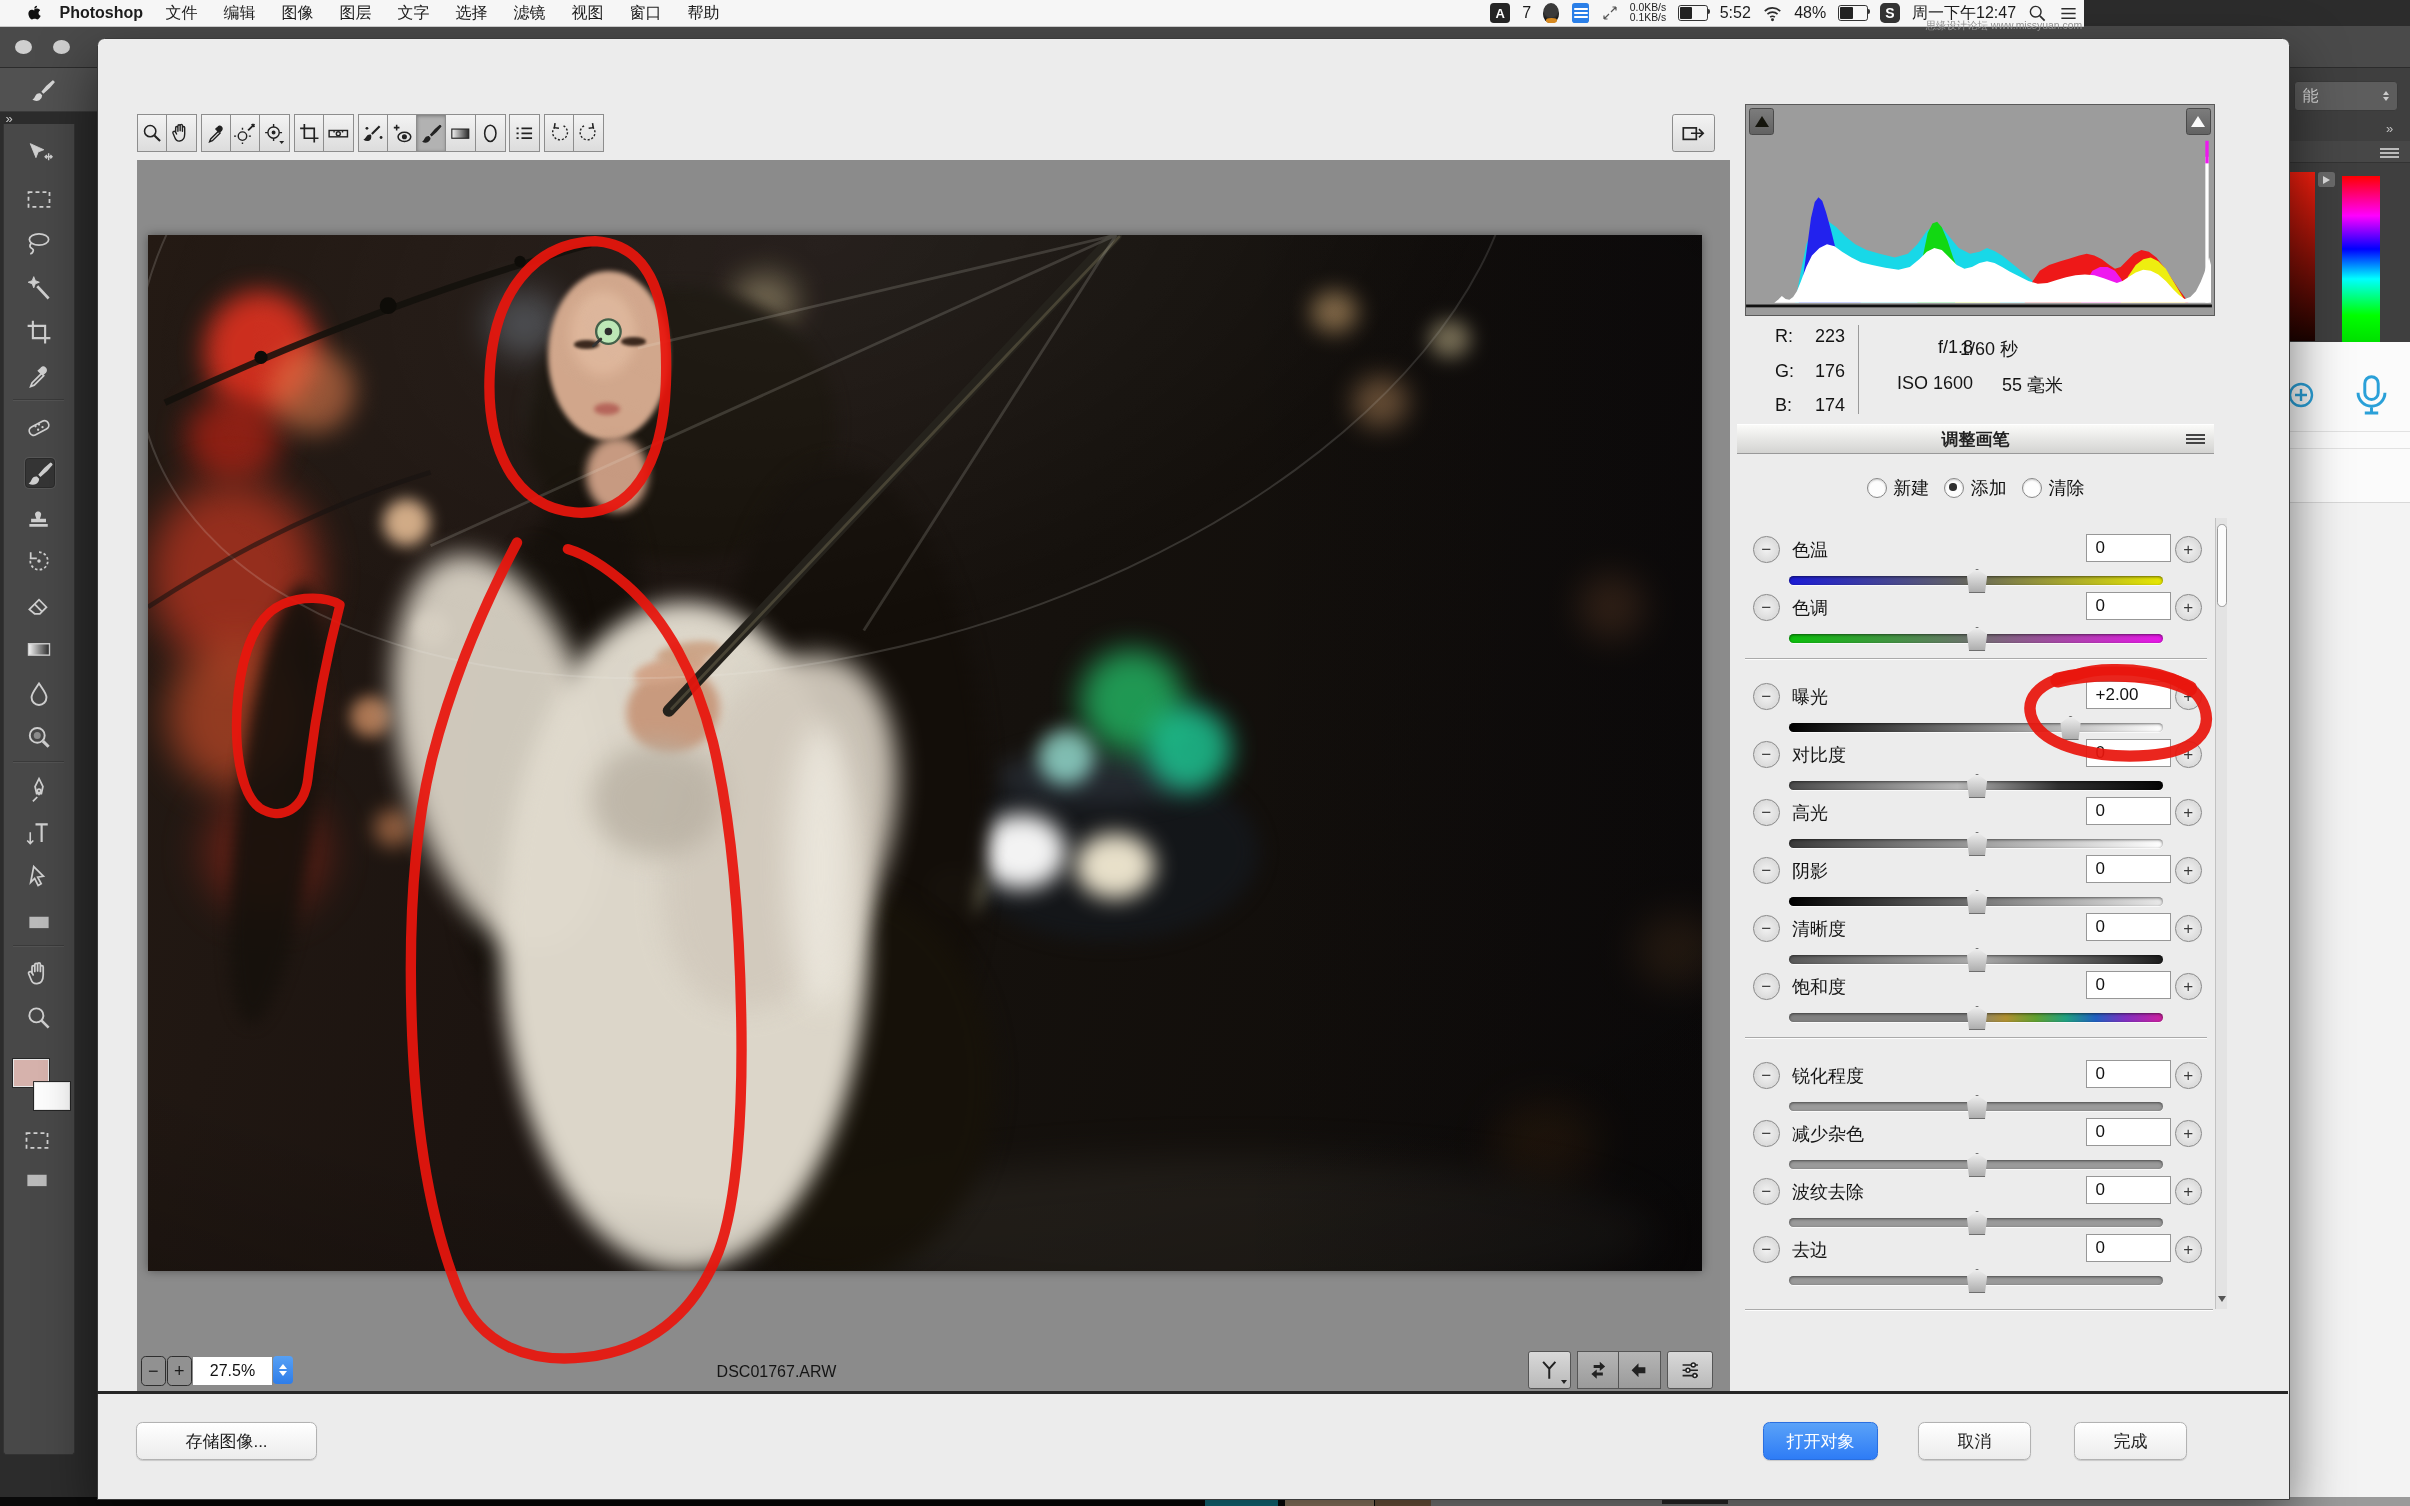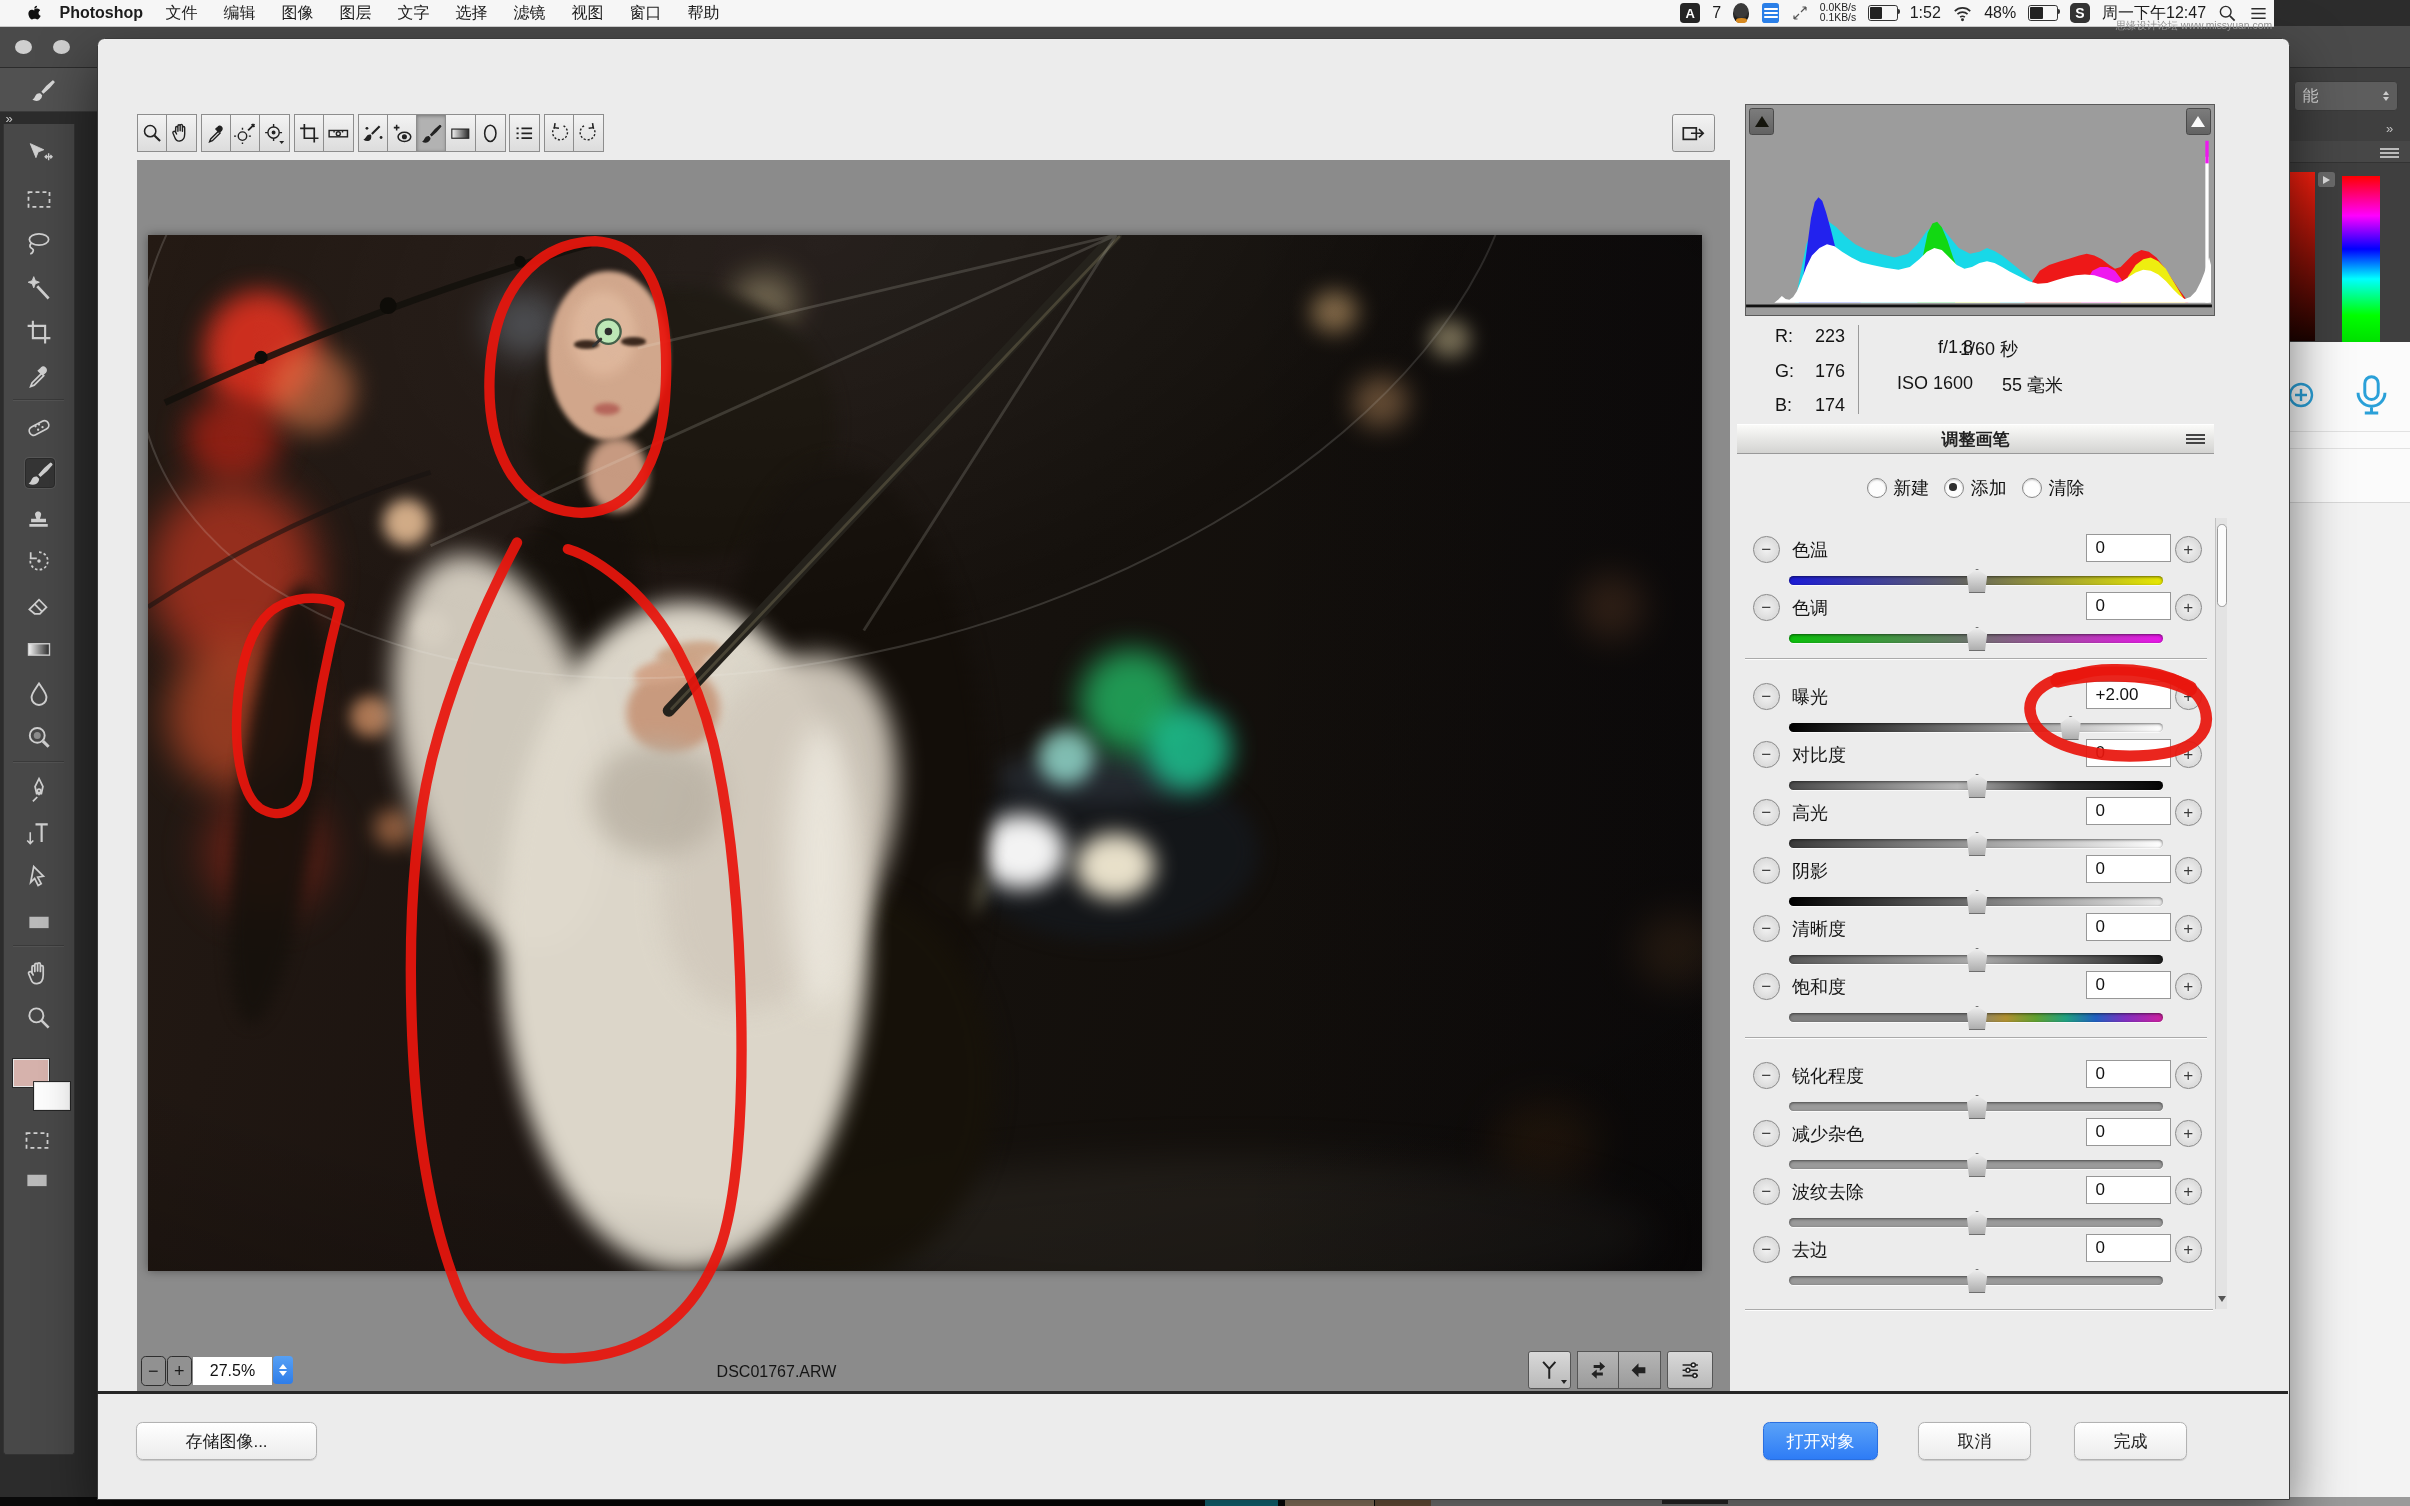--- a/index.html
+++ b/index.html
@@ -1,21 +1,21 @@
 <!DOCTYPE html>
 <html style="--anno: #e8150d;font-size:15px"><head>
 <meta charset="utf-8">
 <style>
   html,body{margin:0;padding:0;background:#1b1b1b}
   #screen{position:relative;width:2411px;height:1507px;overflow:hidden;background:#2c2c2c;
           font-family:"Liberation Sans","DejaVu Sans",sans-serif;color:#111}
   .abs{position:absolute}
   svg{display:block}
   
-  .menubar{left:0;top:0;width:2274px;height:26px;background:#f6f6f6;border-bottom:0.9px solid #c9c9c9;
+  .menubar{left:0;top:0;width:2084px;height:26px;background:#f6f6f6;border-bottom:0.9px solid #c9c9c9;
            display:flex;align-items:center;font-size:16px;color:#1c1c1c;z-index:30}
   .mb-apple{width:18px;height:18px;margin:0 17px 0 24.5px;color:#111}
   .mb-app{font-weight:bold;margin-right:9.4px}
   #menu-items{display:flex}
   #menu-items span{padding:0 13px;cursor:default}
   .mb-right{margin-left:auto;display:flex;align-items:center;gap:12.2px;padding-right:5.6px;position:relative}
   .adobe-badge{width:20px;height:20px;background:#252525;color:#fff;border-radius:3.8px;font-size:13px;font-weight:bold;
                display:flex;align-items:center;justify-content:center}
   .penguin{width:16px;height:20px;background:radial-gradient(circle at 50% 35%,#3a3a3a 45%,#101010 70%);border-radius:50% 50% 45% 45%;position:relative}
   .penguin:after{content:"";position:absolute;bottom:0;left:2.8px;width:10.4px;height:4.7px;background:#d88a20;border-radius:50%}
@@ -561,21 +561,21 @@
       <svg class="mb-ic" viewBox="0 0 32 32" style="width:16px;height:16px;color:#555">
           <use href="#i-arrows"></use>
         </svg>
       <div class="netspeed">
           <div>0.0KB/s</div>
           <div>0.1KB/s</div>
         </div>
       <div class="batt">
           <i style="width:45%"></i>
         </div>
-      <div style="font-size:16px">1:52</div>
+      <div style="font-size:16px">5:52</div>
       <svg class="mb-ic" viewBox="0 0 32 32">
           <use href="#i-wifi"></use>
         </svg>
       <div style="font-size:16px">48%</div>
       <div class="batt">
           <i style="width:50%"></i>
         </div>
       <div class="sogou">S</div>
       <div style="font-size:16px">周一下午12:47</div>
       <svg class="mb-ic" viewBox="0 0 32 32">

